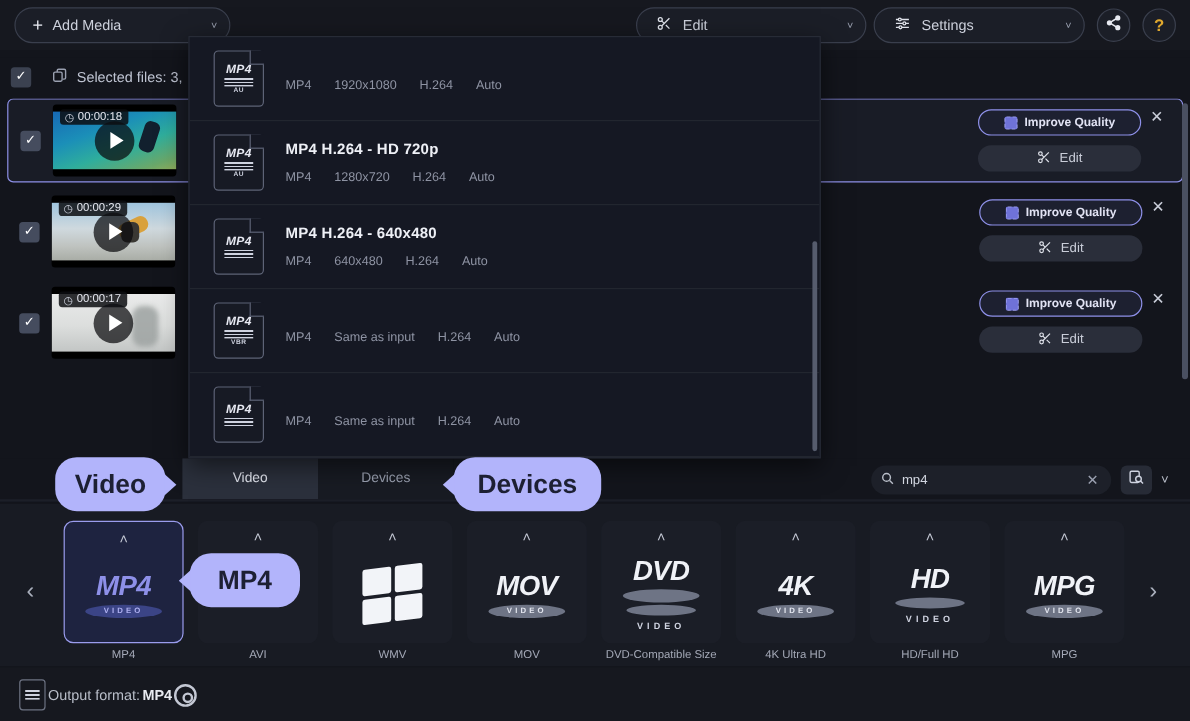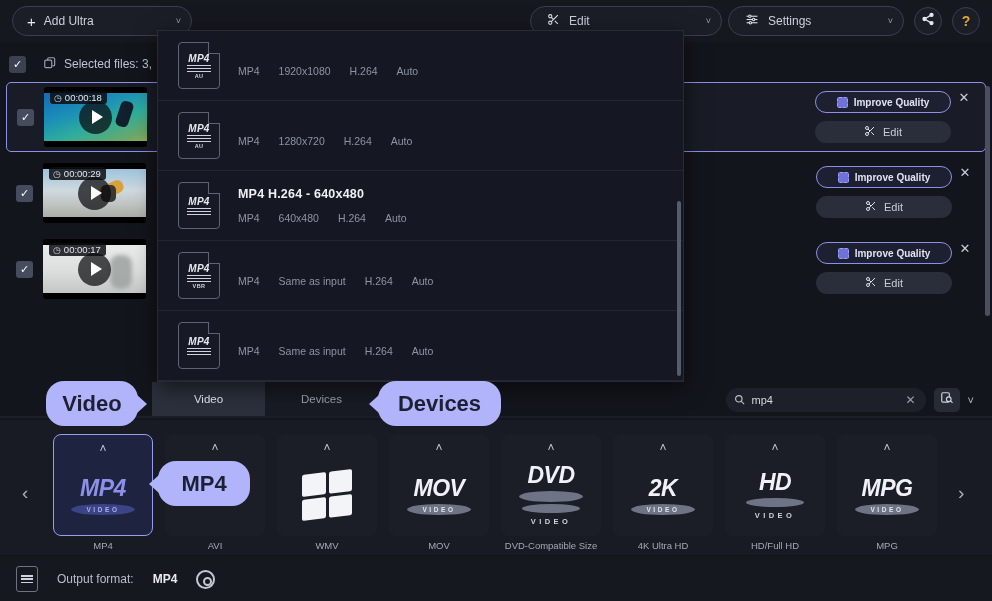--- a/index.html
+++ b/index.html
@@ -187,21 +187,21 @@
   .lg-video.plain { background: transparent; color: #cfd3e0; letter-spacing: 3.4px; font-size: 7.5px; margin-top: 3px; }
   .winlogo { width: 50px; height: 46px; display: grid; grid-template-columns: 1fr 1fr; grid-template-rows: 1fr 1fr; gap: 3px; transform: skewY(-7deg); }
   .winlogo i { background: #f2f4f8; border-radius: 2px; display: block; }
   .cardlbl { position: absolute; top: 120px; width: 100px; text-align: center; font-size: 9.5px; color: #a4a9b7; }
   .arrowbtn { position: absolute; top: 62px; font-size: 19px; color: #aab0bd; }
   #card-prev { left: 22px; }
   #card-next { left: 958px; }
 
   
   .bottom { position: absolute; left: 0; top: 556px; width: 992px; height: 45px; background: #16181f; }
-  .outfmt { position: absolute; left: 16px; top: 10px; display: flex; align-items: center; gap: 19px; }
+  .outfmt { position: absolute; left: 16px; top: 10px; display: flex; align-items: center; gap: 2px; }
   .outicon { width: 22px; height: 26px; border: 1px solid #6d7383; border-radius: 3px; position: relative;
     display: flex; align-items: center; justify-content: center; }
   .outicon .bars { width: 12px; height: 8px;
     background: repeating-linear-gradient(to bottom,#cfd3e0 0 1.6px,transparent 1.6px 3.3px); }
   .outlbl { font-size: 12px; color: #b9bec9; }
   .outval { font-size: 12px; font-weight: bold; color: #e9ebf1; }
   .gear { width: 19px; height: 19px; border-radius: 50%; border: 2px solid #c3c7d3; position: relative; }
   .gear::after { content:""; position:absolute; left:5px; top:5px; width:5px; height:5px; border:2px solid #c3c7d3; border-radius:50%; }
 
   
@@ -219,21 +219,21 @@
   #callout-mp4::after { left: -9px; top: 14px; border-top: 9px solid transparent; border-bottom: 9px solid transparent; border-right: 10px solid #b2b4fb; }
 </style>
 </head>
 <body>
 
 <div id="app">
 
   <div class="topbar">
     <div class="pill" id="add-media">
       <span class="plusicon">+</span>
-      <span class="lbl">Add Ultra</span>
+      <span class="lbl">Add Media</span>
       <span class="chev">˅</span>
     </div>
 
     <div class="pill" id="edit-menu">
       <span>
         <svg width="13" height="13" viewBox="0 0 24 24" fill="none" stroke="#dfe2ea" stroke-width="2">
             <circle cx="6" cy="6" r="3"></circle>
             <circle cx="6" cy="18" r="3"></circle>
             <line x1="20" y1="4" x2="8.1" y2="15.9"></line>
             <line x1="14.5" y1="14.5" x2="20" y2="20"></line>
@@ -435,20 +435,21 @@
       </div>
     </div>
 
     <div class="dd-item">
       <div class="dd-icon">
         <span class="t">MP4</span>
         <span class="bars"></span>
         <span class="sub">AU</span>
       </div>
       <div class="dd-text">
+        <div class="dd-title">MP4 H.264 - HD 720p</div>
         <div class="dd-meta">
           <span>MP4</span>
           <span>1280x720</span>
           <span>H.264</span>
           <span>Auto</span>
         </div>
       </div>
     </div>
 
     <div class="dd-item">
@@ -584,21 +585,21 @@
           </span>
         <span class="lg-video" style="height:9px;width:58px"></span>
         <span class="lg-video plain">VIDEO</span>
       </div>
     </div>
     <div class="cardlbl" style="left:490px;width:122px">DVD-Compatible Size</div>
 
     <div class="card" style="left:613px">
       <span class="caret">˄</span>
       <div class="logo">
-        <span class="lg-text">2K</span>
+        <span class="lg-text">4K</span>
         <span class="lg-video">VIDEO</span>
       </div>
     </div>
     <div class="cardlbl" style="left:613px">4K Ultra HD</div>
 
     <div class="card" style="left:725px">
       <span class="caret">˄</span>
       <div class="logo">
         <span class="lg-text">HD</span>
         <span class="lg-video" style="height:9px;width:58px"></span>

